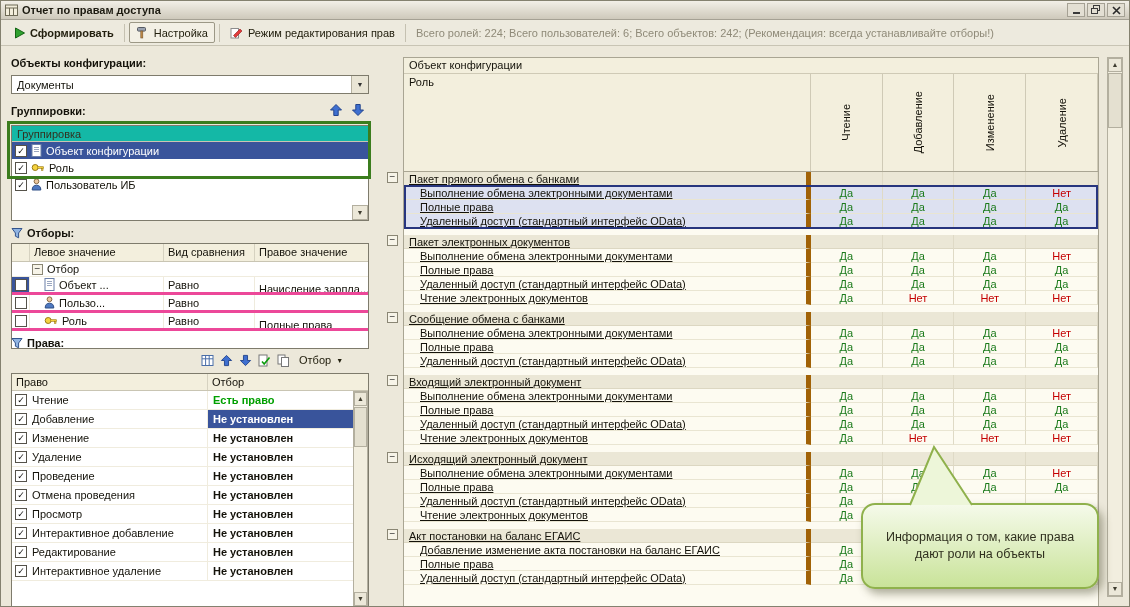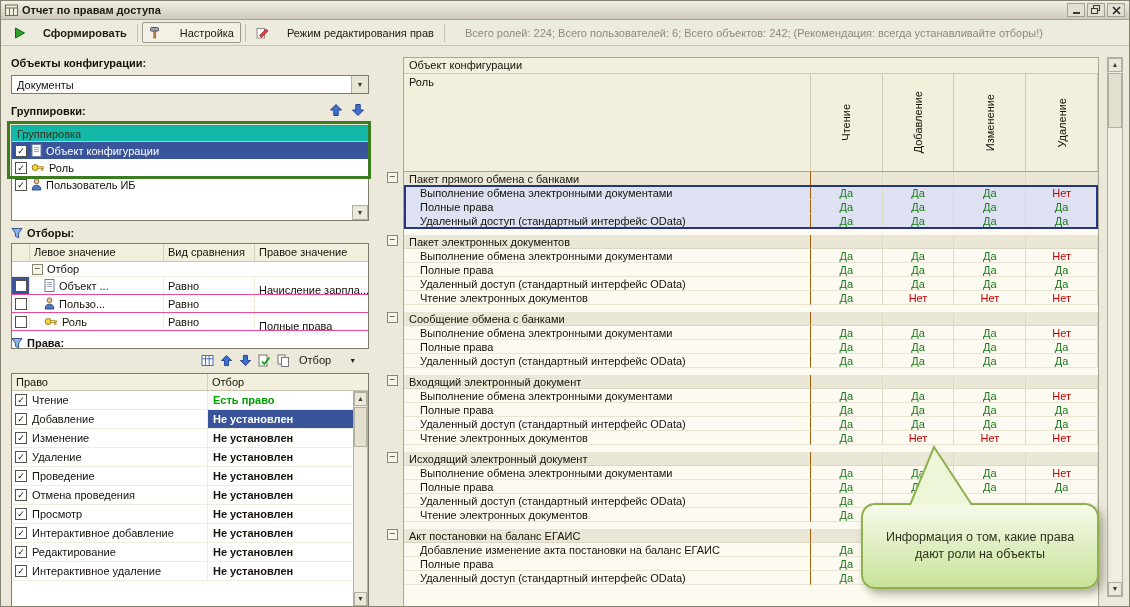--- a/index.html
+++ b/index.html
@@ -11,25 +11,25 @@
   .titlebar { position:absolute; left:0; top:0; right:0; height:19px;
               background:linear-gradient(#F2EFE7,#CEC9BB); border-bottom:1px solid #A5A194;
               display:flex; align-items:center; padding:0 4px; }
   .titlebar .title { font-weight:bold; margin-left:4px; flex:1; color:#1C1A10; }
   .winbtn { width:18px; height:14px; display:flex; align-items:center; justify-content:center;
             margin-left:2px; background:#E3DFD3; border:1px solid #A5A194; }
 
   
   .toolbar { position:absolute; left:0; top:19px; right:0; height:26px; background:#EDEADE;
              border-bottom:1px solid #C8C4B4; display:flex; align-items:center; padding:0 7px; }
-  .tbtn { display:flex; align-items:center; gap:18px; padding:3px 6px; color:#23200F; white-space:nowrap; }
+  .tbtn { display:flex; align-items:center; gap:5px; padding:3px 6px; color:#23200F; white-space:nowrap; }
   .tbtn.bold { font-weight:bold; }
   .tbtn.outlined { border:1px solid #9C9886; background:#F3F0E5; border-radius:2px; }
   .tsep { width:1px; height:18px; background:#C5C1B1; margin:0 4px; flex:none; }
-  .tstatus { color:#8F8A78; margin-left:16px; white-space:nowrap; overflow:hidden; }
+  .tstatus { color:#8F8A78; margin-left:6px; white-space:nowrap; overflow:hidden; }
 
   .icn { display:inline-flex; align-items:center; justify-content:center; flex:none; }
 
   
   .plabel { position:absolute; font-weight:bold; display:flex; align-items:flex-start; gap:4px; }
   .cb { display:inline-block; width:12px; height:12px; background:#fff; border:1px solid #55524A;
         font-size:9px; line-height:10px; text-align:center; color:#101010; flex:none; }
 
   .combo { position:absolute; left:10px; top:74px; width:358px; height:19px; background:#fff;
            border:1px solid #7E7B6C; display:flex; align-items:center; }
@@ -51,21 +51,21 @@
   .annot { position:absolute; left:6px; top:120px; width:364px; height:58px;
            border:3px solid #3B7D1E; pointer-events:none; z-index:3; }
 
   
   .ftable { position:absolute; left:10px; top:242px; width:358px; height:106px; background:#fff;
             border:1px solid #7E7B6C; overflow:hidden; }
   .fhead { display:flex; height:18px; background:#F3EFDD; border-bottom:1px solid #C9C5B3; }
   .fhead div { padding:2px 4px; border-right:1px solid #D6D2C0; overflow:hidden; white-space:nowrap; }
   .fgrow { height:15px; display:flex; align-items:center; gap:4px; padding-left:20px;
            border-bottom:1px solid #F0ECDE; }
-  .frow { display:flex; height:18px; align-items:stretch; border-bottom:1px solid #ec4899;text-align:center; }
+  .frow { display:flex; height:18px; align-items:stretch; border-bottom:3px solid #ec4899;text-align:center; }
   .fc0 { width:18px; display:flex; align-items:center; justify-content:center; border-right:1px solid #EFEBDD; }
   .fc0.selc { background:#39549B; }
   .fc1 { width:134px; display:flex; align-items:center; gap:4px; padding-left:14px;
          border-right:1px solid #EFEBDD; white-space:nowrap; overflow:hidden; }
   .fc2 { width:91px; display:flex; align-items:center; padding-left:4px; border-right:1px solid #EFEBDD; }
   .fc3 { flex:1; display:flex; align-items:center; padding-left:4px; white-space:nowrap; overflow:hidden;margin-top:8px; }
   .mbox { width:11px; height:11px; border:1px solid #8A8674; background:#F7F4E8; font-size:10px;
           line-height:8px; text-align:center; color:#333; flex:none; }
 
   
@@ -91,22 +91,22 @@
   
   .report { position:absolute; left:402px; top:56px; width:696px; height:551px; background:#FDFBF1;
             border:1px solid #A9A593; overflow:hidden; }
   .rhead1 { height:16px; line-height:15px; background:#F3EFDD; border-bottom:1px solid #CFCAB6; padding:0 5px; }
   .rhead2 { display:flex; height:98px; background:#F3EFDD; border-bottom:1px solid #A9A593; }
   .rhname { width:408px; padding:2px 5px; border-right:1px solid #CFCAB6; }
   .rhcell { width:72px; border-right:1px solid #CFCAB6; display:flex; }
   .rot { writing-mode:vertical-rl; transform:rotate(180deg); margin:auto; }
   .rbody { position:relative; }
   .rprow { display:flex; height:14px; line-height:14px; }
-  .rname { width:408px; padding-left:16px; border-right:1px solid #a16207; border-bottom:1px solid #E9E5D2;
-           white-space:nowrap; overflow:hidden; }
+  .rname { width:408px; padding-left:16px; border-right:5px solid #a16207; border-bottom:1px solid #E9E5D2;
+           white-space:nowrap; overflow:hidden;text-decoration:underline; }
   .rval { width:72px; text-align:center; border-right:1px solid #DFDAC6; border-bottom:1px solid #E9E5D2; }
   .rprow.g .rname { padding-left:5px; }
   .rprow.g .rname, .rprow.g .rval { background:#EBE7D6; border-bottom:1px solid #DCD7C2; }
   .rprow.sel .rname, .rprow.sel .rval { background:#DDE1F1; }
   .rval.yes { color:#1B7A1B; }
   .rval.no  { color:#C40000; }
   .rspacer { height:7px; }
   .selbox { position:absolute; left:0; right:0; border:2px solid #27357E; pointer-events:none; }
   .rmargin { position:absolute; left:384px; top:0; width:18px; height:607px; }
   .rmargin .mbox { position:absolute; left:2px; }

